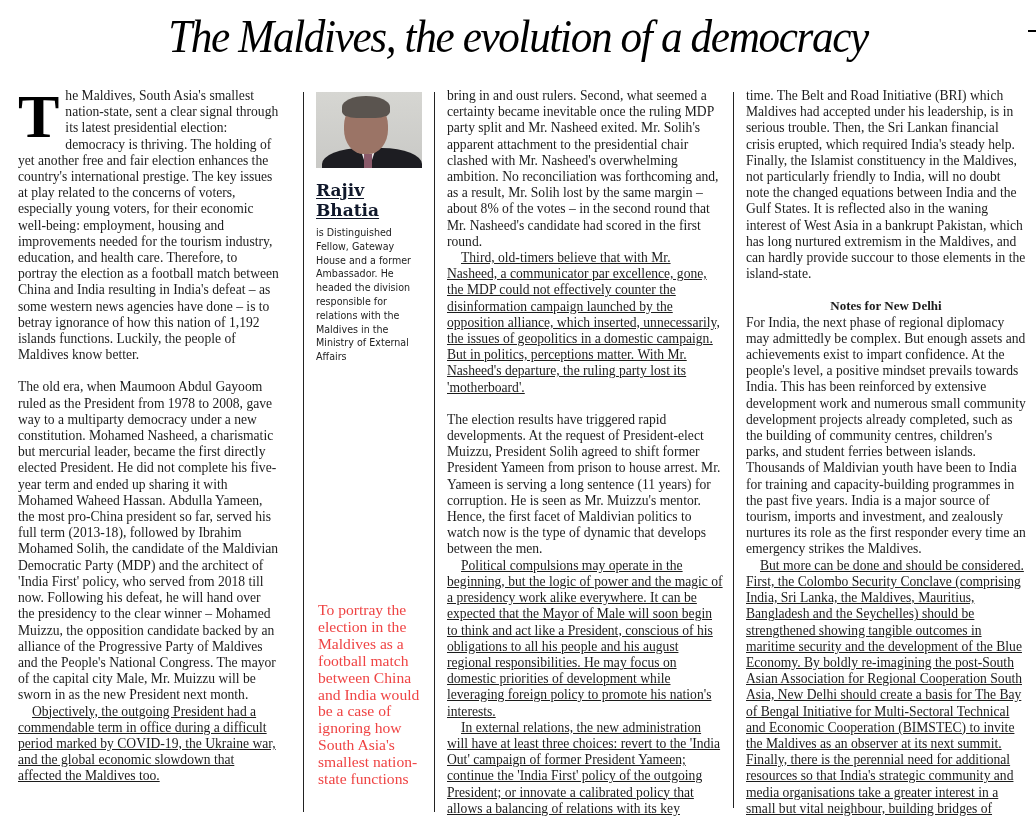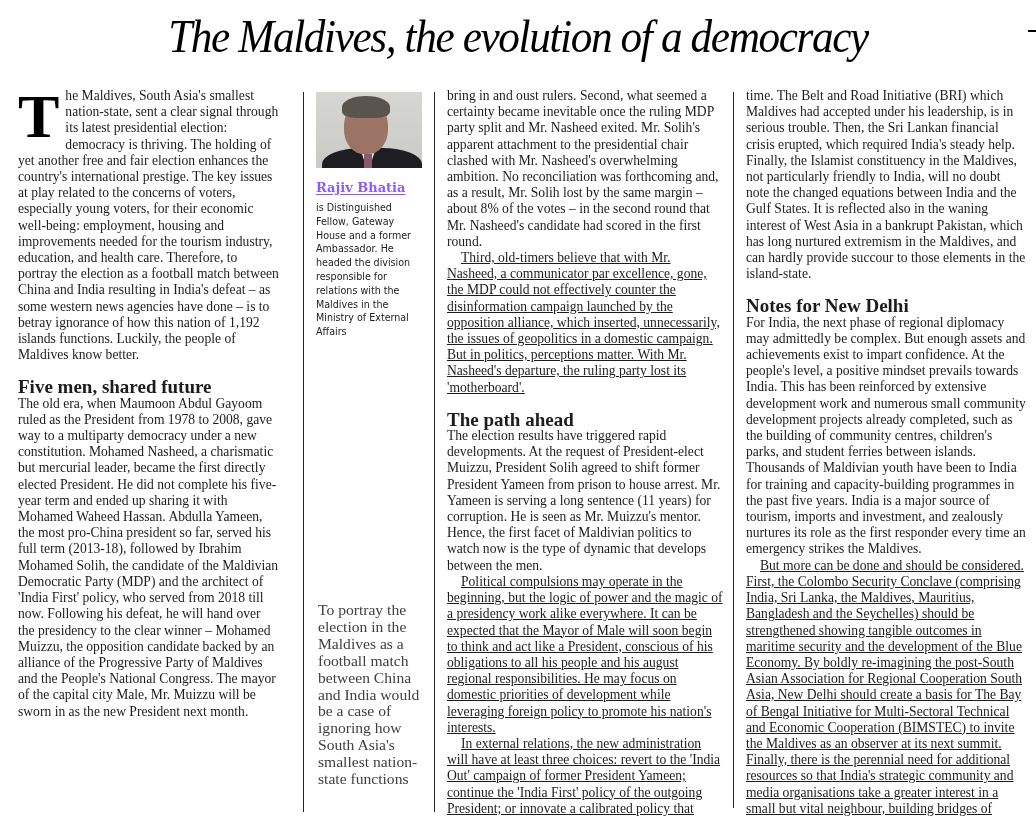--- a/index.html
+++ b/index.html
@@ -11,65 +11,65 @@
       transform:scaleX(0.92); transform-origin:center;
     }
     .dash { position:absolute; left:1028px; top:30px; width:8px; height:2px; background:#000; }
     .col {
       position:absolute; top:88px;
       font-family:"Liberation Serif", serif; font-size:13.6px; line-height:16.2px;
       color:#1c1c1c; text-align:left;
     }
     .col p { margin:0; }
     .col p.ind { text-indent:14px;text-decoration:underline; }
-    .col h3 { margin:0; font-size:19px; line-height:16.2px; font-weight:bold; }
+    .col h3 { margin:0; font-size:13px; line-height:16.2px; font-weight:bold;text-align:center; }
     .gap { height:16px; }
     #col1 { left:18px; width:262px; }
     #col3 { left:447px; width:277px; }
     #col4 { left:746px; width:280px; }
     .vline { position:absolute; top:92px; width:1px; background:#222; }
     .dropcap {
       float:left; font-family:"Liberation Serif", serif; font-weight:bold;
       font-size:62px; line-height:46px; margin:5px 6px 0 0; color:#000;
     }
     #sidebar { position:absolute; left:316px; top:92px; width:110px; }
     .photo {
       width:106px; height:76px; position:relative; overflow:hidden;
       background:linear-gradient(180deg,#d6d6d2 0%,#c9c9c6 100%);
     }
     .photo .head { position:absolute; left:28px; top:8px; width:44px; height:54px; border-radius:48% 48% 45% 45%; background:#9b7466; }
     .photo .hair { position:absolute; left:26px; top:4px; width:48px; height:22px; border-radius:50% 50% 30% 30%; background:#5a544f; }
     .photo .suit { position:absolute; left:6px; top:56px; width:100px; height:40px; border-radius:40% 40% 0 0; background:#1d1d22; }
     .photo .shirt { position:absolute; left:44px; top:56px; width:16px; height:24px; background:#e8e6e8; clip-path:polygon(0 0,100% 0,50% 100%); }
     .photo .tie { position:absolute; left:48px; top:62px; width:8px; height:16px; background:#8a5a6a; }
     .author-name {
-      margin-top:12px; font-family:"DejaVu Serif", serif; font-weight:bold; font-size:13px;
-      color:#8b5cf6; text-decoration:underline; text-underline-offset:2px;
+      margin-top:12px; font-family:"DejaVu Serif", serif; font-weight:bold; font-size:17px;
+      color:#0f172a; text-decoration:underline; text-underline-offset:2px;
     }
     .author-bio {
       margin-top:6px; font-family:"DejaVu Sans", sans-serif; font-size:10.4px; line-height:13.8px; color:#222;
       transform:scaleX(0.92); transform-origin:left;
       width:118px;
     }
     .pullquote {
       position:absolute; left:318px; top:602px; width:110px;
-      font-family:"Liberation Serif", serif; font-size:15.6px; line-height:16.9px; color:#404040;
+      font-family:"Liberation Serif", serif; font-size:15.6px; line-height:16.9px; color:#ef4444;
     }
   </style>
 </head>
 <body>
 
 <div class="headline">The Maldives, the evolution of a democracy</div>
 <div class="dash"></div>
 
 <div class="col" id="col1">
   <p><span class="dropcap">T</span><span>he Maldives, South Asia's smallest nation-state, sent a clear signal through its latest presidential election: democracy is thriving. The holding of yet another free and fair election enhances the country's international prestige. The key issues at play related to the concerns of voters, especially young voters, for their economic well-being: employment, housing and improvements needed for the tourism industry, education, and health care. Therefore, to portray the election as a football match between China and India resulting in India's defeat – as some western news agencies have done – is to betray ignorance of how this nation of 1,192 islands functions. Luckily, the people of Maldives know better.</span></p>
   <div class="gap"></div>
-  <h3>Five men, shared future</h3>
   <p>The old era, when Maumoon Abdul Gayoom ruled as the President from 1978 to 2008, gave way to a multiparty democracy under a new constitution. Mohamed Nasheed, a charismatic but mercurial leader, became the first directly elected President. He did not complete his five-year term and ended up sharing it with Mohamed Waheed Hassan. Abdulla Yameen, the most pro-China president so far, served his full term (2013-18), followed by Ibrahim Mohamed Solih, the candidate of the Maldivian Democratic Party (MDP) and the architect of 'India First' policy, who served from 2018 till now. Following his defeat, he will hand over the presidency to the clear winner – Mohamed Muizzu, the opposition candidate backed by an alliance of the Progressive Party of Maldives and the People's National Congress. The mayor of the capital city Male, Mr. Muizzu will be sworn in as the new President next month.</p>
+  <p class="ind">Objectively, the outgoing President had a commendable term in office during a difficult period marked by COVID-19, the Ukraine war, and the global economic slowdown that affected the Maldives too.</p>
 
 </div>
 
 <div class="vline" style="left:303px;height:720px;"></div>
 
 <div id="sidebar">
   <div class="photo" title="Portrait of Rajiv Bhatia">
     <div class="suit"></div>
       <div class="shirt"></div>
       <div class="tie"></div>
@@ -81,21 +81,20 @@
 </div>
 
 <div class="pullquote">To portray the election in the Maldives as a football match between China and India would be a case of ignoring how South Asia's smallest nation-state functions</div>
 
 <div class="vline" style="left:434px;height:720px;"></div>
 
 <div class="col" id="col3">
   <p>bring in and oust rulers. Second, what seemed a certainty became inevitable once the ruling MDP party split and Mr. Nasheed exited. Mr. Solih's apparent attachment to the presidential chair clashed with Mr. Nasheed's overwhelming ambition. No reconciliation was forthcoming and, as a result, Mr. Solih lost by the same margin – about 8% of the votes – in the second round that Mr. Nasheed's candidate had scored in the first round.</p>
   <p class="ind">Third, old-timers believe that with Mr. Nasheed, a communicator par excellence, gone, the MDP could not effectively counter the disinformation campaign launched by the opposition alliance, which inserted, unnecessarily, the issues of geopolitics in a domestic campaign. But in politics, perceptions matter. With Mr. Nasheed's departure, the ruling party lost its 'motherboard'.</p>
   <div class="gap"></div>
-  <h3>The path ahead</h3>
   <p>The election results have triggered rapid developments. At the request of President-elect Muizzu, President Solih agreed to shift former President Yameen from prison to house arrest. Mr. Yameen is serving a long sentence (11 years) for corruption. He is seen as Mr. Muizzu's mentor. Hence, the first facet of Maldivian politics to watch now is the type of dynamic that develops between the men.</p>
   <p class="ind">Political compulsions may operate in the beginning, but the logic of power and the magic of a presidency work alike everywhere. It can be expected that the Mayor of Male will soon begin to think and act like a President, conscious of his obligations to all his people and his august regional responsibilities. He may focus on domestic priorities of development while leveraging foreign policy to promote his nation's interests.</p>
   <p class="ind">In external relations, the new administration will have at least three choices: revert to the 'India Out' campaign of former President Yameen; continue the 'India First' policy of the outgoing President; or innovate a calibrated policy that allows a balancing of relations with its key partners, especially China and India.</p>
 
 </div>
 
 <div class="vline" style="left:733px;height:716px;"></div>
 
 <div class="col" id="col4">
   <p>time. The Belt and Road Initiative (BRI) which Maldives had accepted under his leadership, is in serious trouble. Then, the Sri Lankan financial crisis erupted, which required India's steady help. Finally, the Islamist constituency in the Maldives, not particularly friendly to India, will no doubt note the changed equations between India and the Gulf States. It is reflected also in the waning interest of West Asia in a bankrupt Pakistan, which has long nurtured extremism in the Maldives, and can hardly provide succour to those elements in the island-state.</p>

